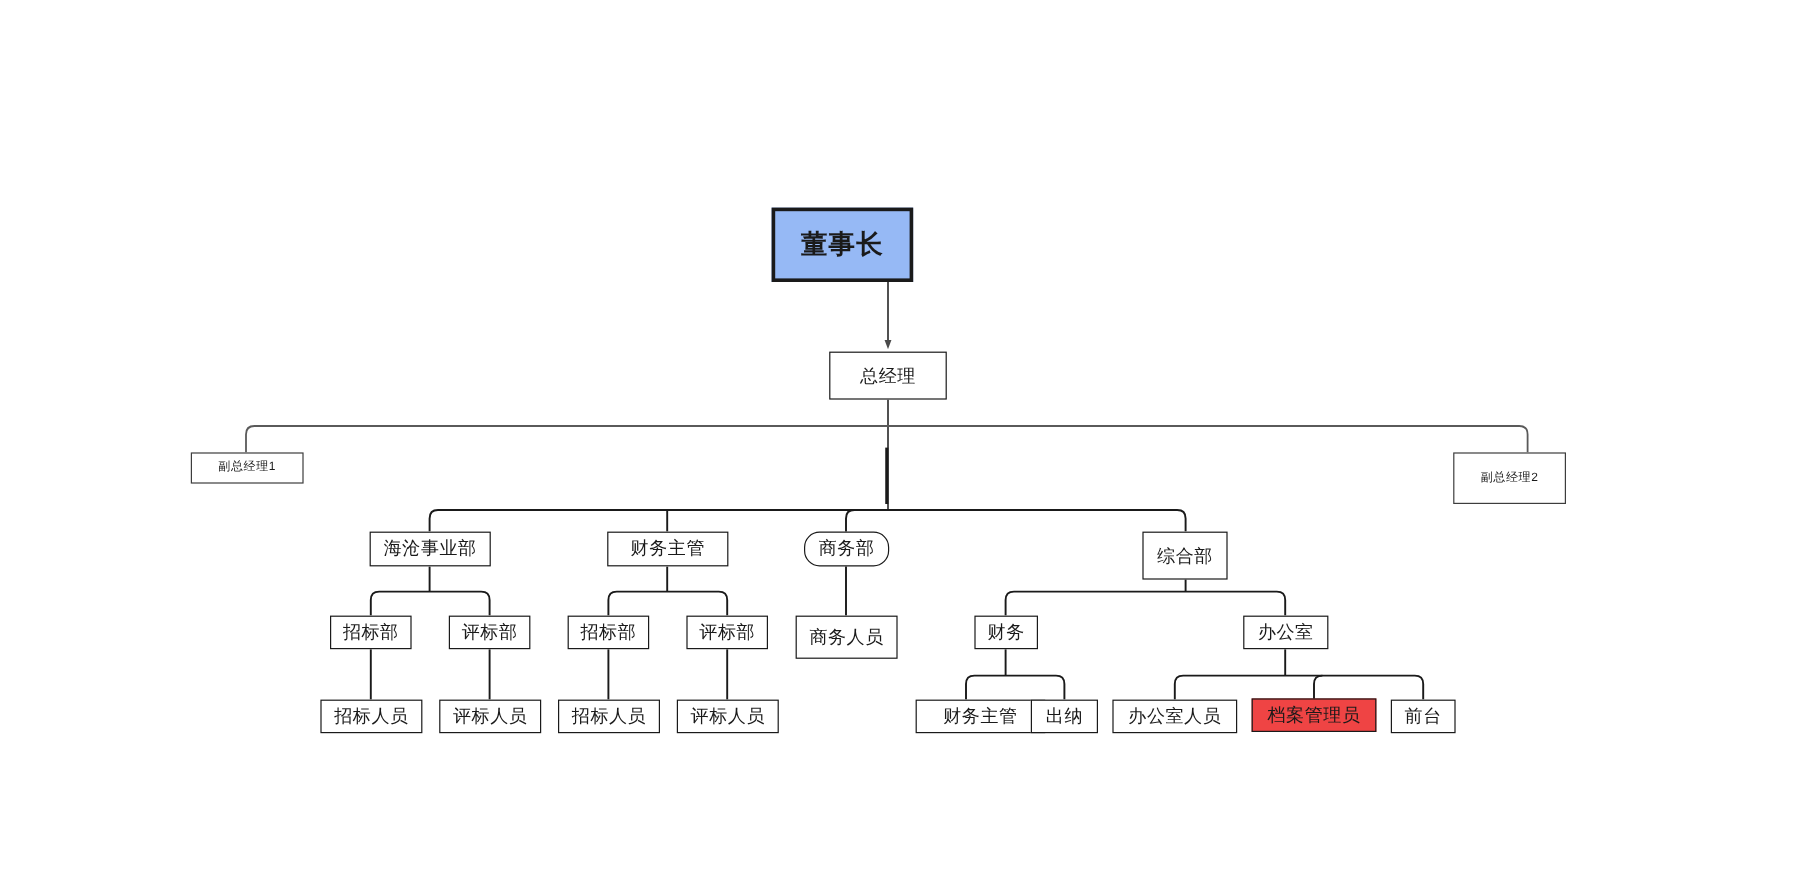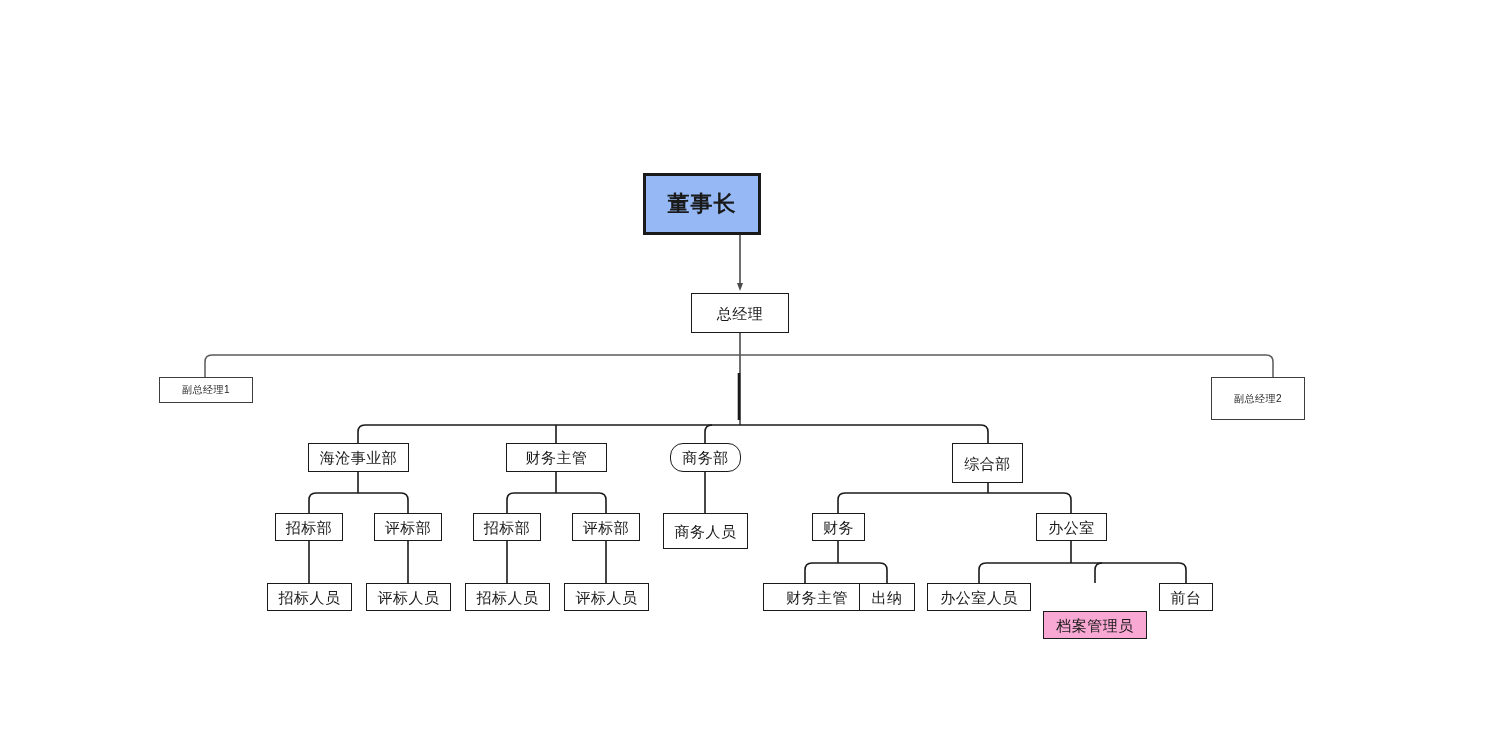--- a/index.html
+++ b/index.html
@@ -181,21 +181,21 @@
   </div>
 
   <div class="node" style="left: 859px; top: 583px; width: 56px; height: 28px; background: rgb(255, 255, 255);">
     <span>出纳</span>
   </div>
 
   <div class="node" style="left: 927px; top: 583px; width: 104px; height: 28px; background: rgb(255, 255, 255);">
     <span>办公室人员</span>
   </div>
 
-  <div class="node" style="left: 1043px; top: 611px; width: 104px; height: 28px; background: #f9a8d4;">
+  <div class="node" style="left: 1043px; top: 582px; width: 104px; height: 28px; background: #ef4444;">
     <span>档案管理员</span>
   </div>
 
   <div class="node" style="left: 1159px; top: 583px; width: 54px; height: 28px; background: rgb(255, 255, 255);">
     <span>前台</span>
   </div>
 
 </div>
 
 </body></html>

